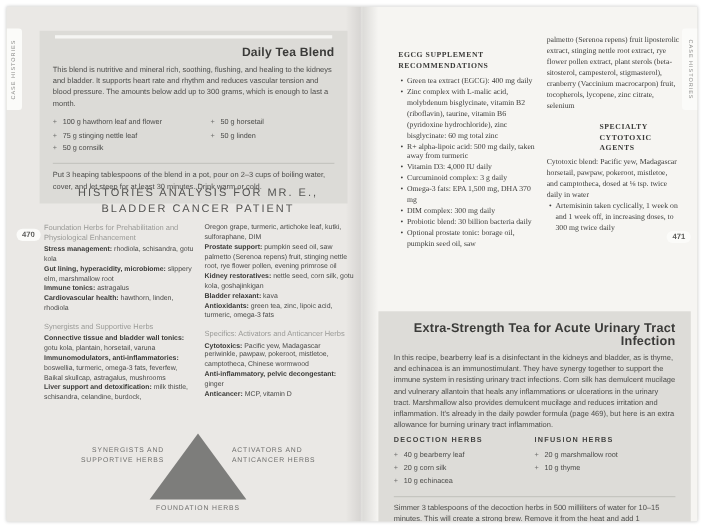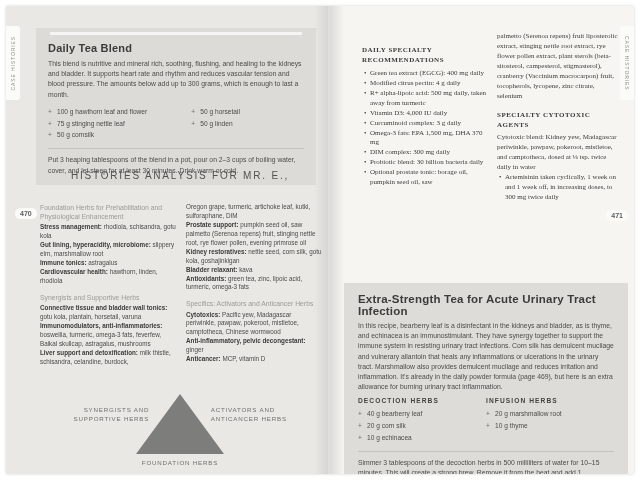--- a/index.html
+++ b/index.html
@@ -15,21 +15,21 @@
     display:flex;align-items:center;justify-content:center;}
   .vtab.right{border-radius:3px 0 0 3px;}
   .vtab span{font-size:5px;letter-spacing:.9px;color:#8b8b89;white-space:nowrap;}
   .vtab.left span{writing-mode:vertical-rl;transform:rotate(180deg);}
   .vtab.right span{writing-mode:vertical-rl;}
   .folio{position:absolute;background:#fbfbf9;border-radius:8px;padding:2px 5px;
     font-size:7px;font-weight:bold;color:#5d5d5b;}
   
   .gbox{position:absolute;background:#dcdbd7;box-sizing:border-box;}
   .gbox .topbar{height:3px;background:#f5f5f3;margin:4px 2px 7px;}
-  .box-title{font-size:11px;font-weight:bold;color:#3b3b39;margin:0 0 5px;letter-spacing:.2px;}
+  .box-title{font-size:11px;font-weight:bold;color:#3b3b39;margin:0 0 5px;letter-spacing:.2px;text-align:right;}
   .box-body{font-size:6.8px;line-height:1.5;color:#4c4c4a;margin:0 0 6px;}
   .ing{display:flex;}
   .ing ul{list-style:none;margin:0;padding:0;font-size:6.6px;line-height:1.8;color:#4c4c4a;}
   .ing ul li{padding-left:9px;position:relative;}
   .ing ul li::before{content:"+";position:absolute;left:0;color:#6d6d6b;}
   .gdiv{border:none;border-top:1px solid #c3c2be;margin:7px 0 6px;}
   
   .ptitle{position:absolute;left:34px;top:163px;width:280px;text-align:center;
     font-size:10px;letter-spacing:1.8px;color:#525250;line-height:1.45;font-weight:500;}
   .pcol{position:absolute;width:136px;font-size:6.3px;line-height:1.42;color:#4a4a48;}
@@ -42,21 +42,21 @@
   .tri{position:absolute;left:50%;top:2px;transform:translateX(-50%);width:0;height:0;
     border-left:44px solid transparent;border-right:44px solid transparent;border-bottom:60px solid #7d7d7b;}
   .dlabel{position:absolute;font-size:6.2px;letter-spacing:.8px;color:#6f6f6d;line-height:1.5;}
   .dlabel.l{right:61%;top:13px;width:78px;text-align:right;}
   .dlabel.r{left:61%;top:13px;width:84px;text-align:left;}
   .dlabel.b{left:0;width:100%;top:66px;text-align:center;}
   
   .scol{position:absolute;width:126px;font-family:"Liberation Serif",serif;
     font-size:7px;line-height:1.42;color:#3c3c3a;}
   .shead{font-weight:bold;letter-spacing:.5px;font-size:7px;margin:0 0 3px;}
-  .shead.gap{margin-top:9px;}
+  .shead.gap{margin-top:9px;margin-left:48px;}
   .scol ul{list-style:none;margin:0;padding:0;font-family:Liberation Serif, serif;}
   .scol ul li{padding-left:8px;position:relative;}
   .scol ul li::before{content:"\2022";position:absolute;left:2px;}
   .scol p{margin:0;}
   
   .herbcols{display:flex;margin-top:4px;}
   .herbcols .hc{width:50%;}
   .hhead{font-size:6.6px;font-weight:bold;letter-spacing:1.1px;color:#434341;margin:0 0 4px;}
   .hc ul{list-style:none;margin:0;padding:0;font-size:6.6px;line-height:1.8;color:#4c4c4a;}
   .hc ul li{padding-left:9px;position:relative;}
@@ -89,20 +89,21 @@
         <li>50 g horsetail</li>
         <li>50 g linden</li>
       </ul>
     </div>
     <hr class="gdiv">
     <p class="box-body" style="margin:0;">Put 3 heaping tablespoons of the blend in a pot, pour on 2–3 cups of boiling water, cover, and let steep for at least 30 minutes. Drink warm or cold.</p>
   </div>
 
   <div class="ptitle">
     <div>HISTORIES ANALYSIS FOR MR. E.,</div>
+    <div>BLADDER CANCER PATIENT</div>
   </div>
 
   <div class="pcol" style="left:34px;top:197px;">
     <div class="psub">Foundation Herbs for Prehabilitation and Physiological Enhancement</div>
     <p class="pentry"><b>Stress management:</b><span> rhodiola, schisandra, gotu kola</span></p>
     <p class="pentry"><b>Gut lining, hyperacidity, microbiome:</b><span> slippery elm, marshmallow root</span></p>
     <p class="pentry"><b>Immune tonics:</b><span> astragalus</span></p>
     <p class="pentry"><b>Cardiovascular health:</b><span> hawthorn, linden, rhodiola</span></p>
     <div class="psub gap">Synergists and Supportive Herbs</div>
     <p class="pentry"><b>Connective tissue and bladder wall tonics:</b><span> gotu kola, plantain, horsetail, varuna</span></p>
@@ -123,38 +124,38 @@
   </div>
 
   <div class="diagram">
     <div class="tri"></div>
     <div class="dlabel l">SYNERGISTS AND SUPPORTIVE HERBS</div>
     <div class="dlabel r">ACTIVATORS AND ANTICANCER HERBS</div>
     <div class="dlabel b">FOUNDATION HERBS</div>
   </div>
 
   <div class="scol" style="left:356px;top:40px;width:126px;">
-    <div class="shead">DAILY SPECIALTY RECOMMENDATIONS</div>
+    <div class="shead">EGCG SUPPLEMENT RECOMMENDATIONS</div>
     <ul>
       <li>Green tea extract (EGCG): 400 mg daily</li>
-      <li>Modified citrus pectin: 4 g daily</li>
+      <li>Zinc complex with L-malic acid, molybdenum bisglycinate, vitamin B2 (riboflavin), taurine, vitamin B6 (pyridoxine hydrochloride), zinc bisglycinate: 60 mg total zinc</li>
       <li>R+ alpha-lipoic acid: 500 mg daily, taken away from turmeric</li>
       <li>Vitamin D3: 4,000 IU daily</li>
       <li>Curcuminoid complex: 3 g daily</li>
       <li>Omega-3 fats: EPA 1,500 mg, DHA 370 mg</li>
       <li>DIM complex: 300 mg daily</li>
       <li>Probiotic blend: 30 billion bacteria daily</li>
       <li>Optional prostate tonic: borage oil, pumpkin seed oil, saw</li>
     </ul>
   </div>
 
   <div class="scol" style="left:491px;top:26px;width:121px;">
     <p>palmetto (Serenoa repens) fruit liposterolic extract, stinging nettle root extract, rye flower pollen extract, plant sterols (beta-sitosterol, campesterol, stigmasterol), cranberry (Vaccinium macrocarpon) fruit, tocopherols, lycopene, zinc citrate, selenium</p>
     <div class="shead gap">SPECIALTY CYTOTOXIC AGENTS</div>
-    <p>Cytotoxic blend: Kidney yew, Madagascar periwinkle, pawpaw, pokeroot, mistletoe, and camptotheca, dosed at ⅛ tsp. twice daily in water</p>
+    <p>Cytotoxic blend: Pacific yew, Madagascar horsetail, pawpaw, pokeroot, mistletoe, and camptotheca, dosed at ⅛ tsp. twice daily in water</p>
     <ul>
       <li>Artemisinin taken cyclically, 1 week on and 1 week off, in increasing doses, to 300 mg twice daily</li>
     </ul>
   </div>
 
   <div class="gbox" style="left:338px;top:266px;width:284px;height:204px;padding:10px 14px 0;background:#dddcd8;margin-top:11px;">
     <h2 class="box-title" style="font-size:11.5px;margin-bottom:4px;">Extra-Strength Tea for Acute Urinary Tract Infection</h2>
     <p class="box-body" style="margin-bottom:5px;">In this recipe, bearberry leaf is a disinfectant in the kidneys and bladder, as is thyme, and echinacea is an immunostimulant. They have synergy together to support the immune system in resisting urinary tract infections. Corn silk has demulcent mucilage and vulnerary allantoin that heals any inflammations or ulcerations in the urinary tract. Marshmallow also provides demulcent mucilage and reduces irritation and inflammation. It's already in the daily powder formula (page 469), but here is an extra allowance for burning urinary tract inflammation.</p>
     <div class="herbcols">
       <div class="hc">

